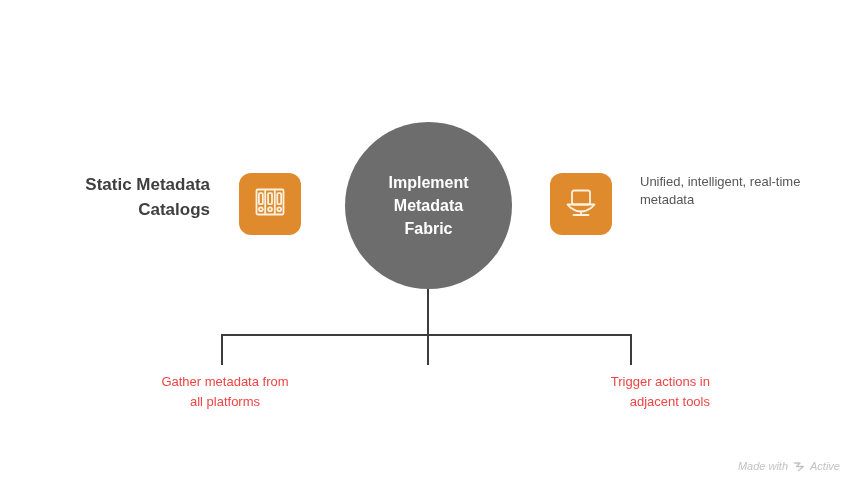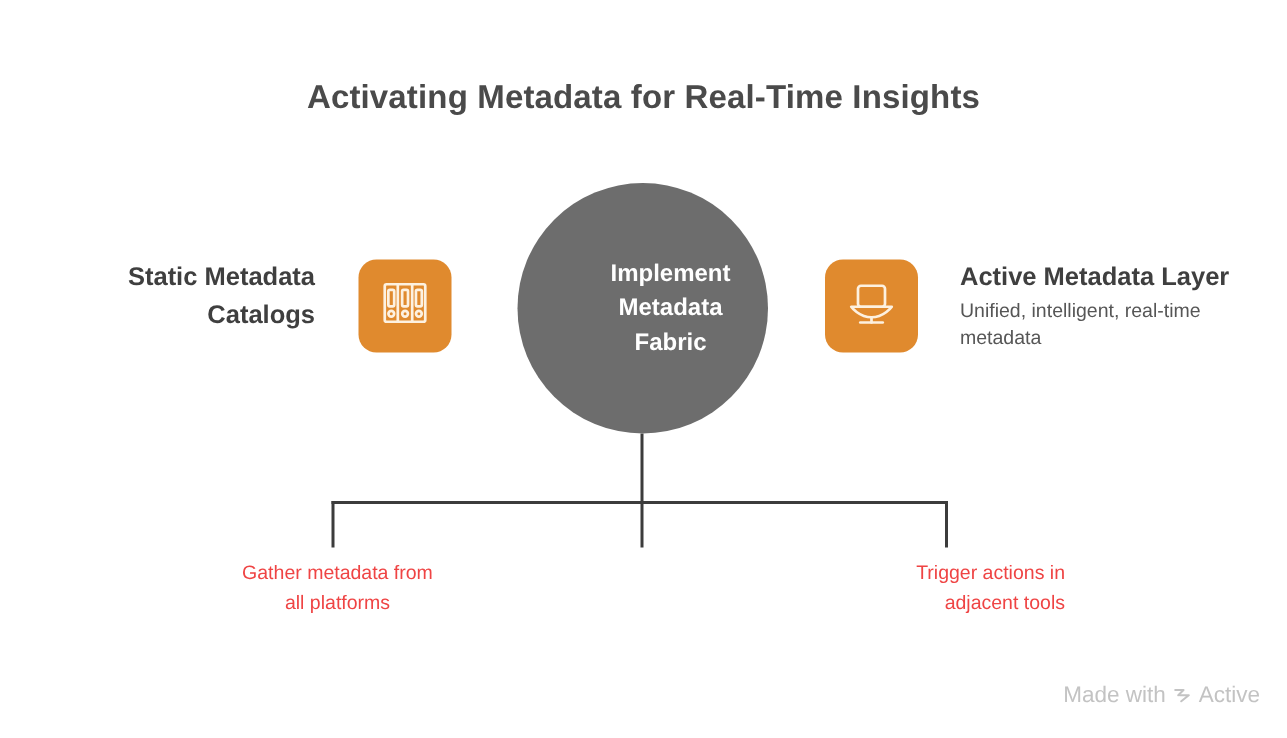--- a/index.html
+++ b/index.html
@@ -36,21 +36,21 @@
   .center-node {
     position: absolute;
     left: 345px;
     top: 122px;
     width: 167px;
     height: 167px;
     border-radius: 50%;
     background: #6d6d6d;
     display: flex;
     align-items: center;
-    justify-content: flex-end;
+    justify-content: center;
   }
   .center-node-label {
     color: #ffffff;
     font-size: 16px;
     font-weight: bold;
     line-height: 1.45;
     text-align: center;
     width: 130px;
     white-space: pre-line;
   }
@@ -112,31 +112,31 @@
   .branch-label.b2 { left: 552px; top: 372px; width: 158px; text-align: right; }
 
   
   .watermark {
     position: absolute;
     right: 18px;
     bottom: 20px;
     display: flex;
     align-items: center;
     gap: 5px;
-    font-size: 15px;
+    font-size: 11px;
     color: #c3c3c3;
+    font-style: italic;
   }
   .watermark svg { display: block; }
 </style>
 </head>
 <body>
 
 <div id="canvas">
 
-  <div class="page-title">Activating Metadata for Real-Time Insights</div>
 
   <div class="conn conn-stem"></div>
   <div class="conn conn-bar"></div>
   <div class="conn conn-drop-a"></div>
   <div class="conn conn-drop-b"></div>
   <div class="conn conn-drop-c"></div>
 
   <div class="icon-tile left">
     <span>
       <svg width="36" height="36" viewBox="0 0 36 36" fill="none" stroke="#fdf1e0" stroke-width="1.8" stroke-linejoin="round">
@@ -168,21 +168,20 @@
     <div class="center-node-label">Implement
 Metadata
 Fabric</div>
   </div>
 
   <div class="side-block left">
     <div class="side-title">Static Metadata Catalogs</div>
   </div>
 
   <div class="side-block right">
-    <div class="side-title">Active Metadata Layer</div>
     <div class="side-sub">Unified, intelligent, real-time metadata</div>
   </div>
 
   <div class="branch-label b0">Gather metadata from
 all platforms</div>
   <div class="branch-label b2">Trigger actions in
 adjacent tools</div>
 
   <div class="watermark">
     <span>Made with</span>

